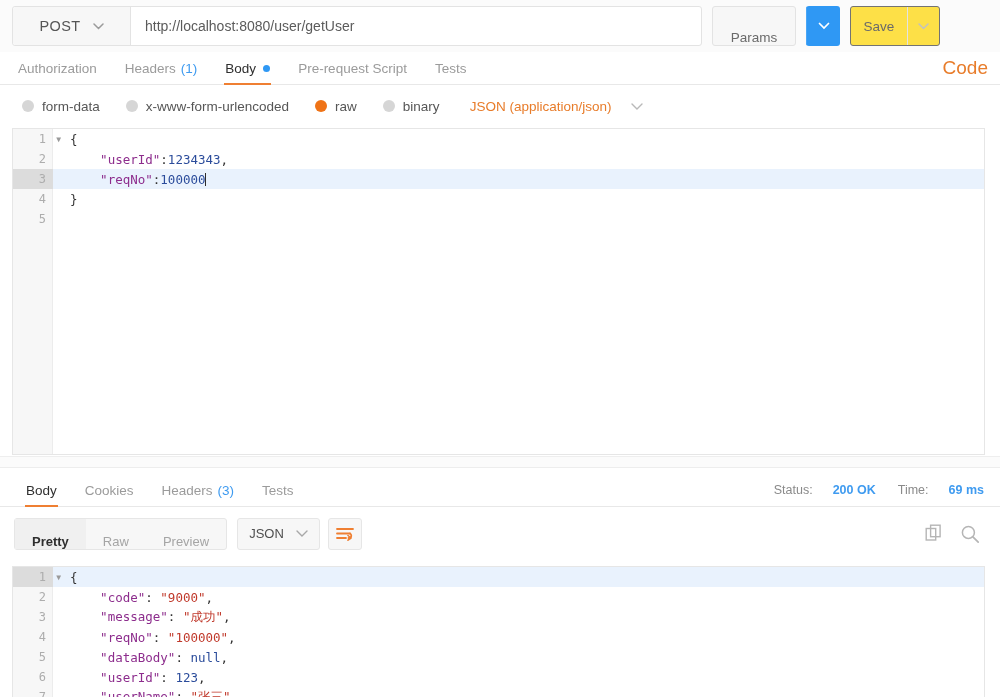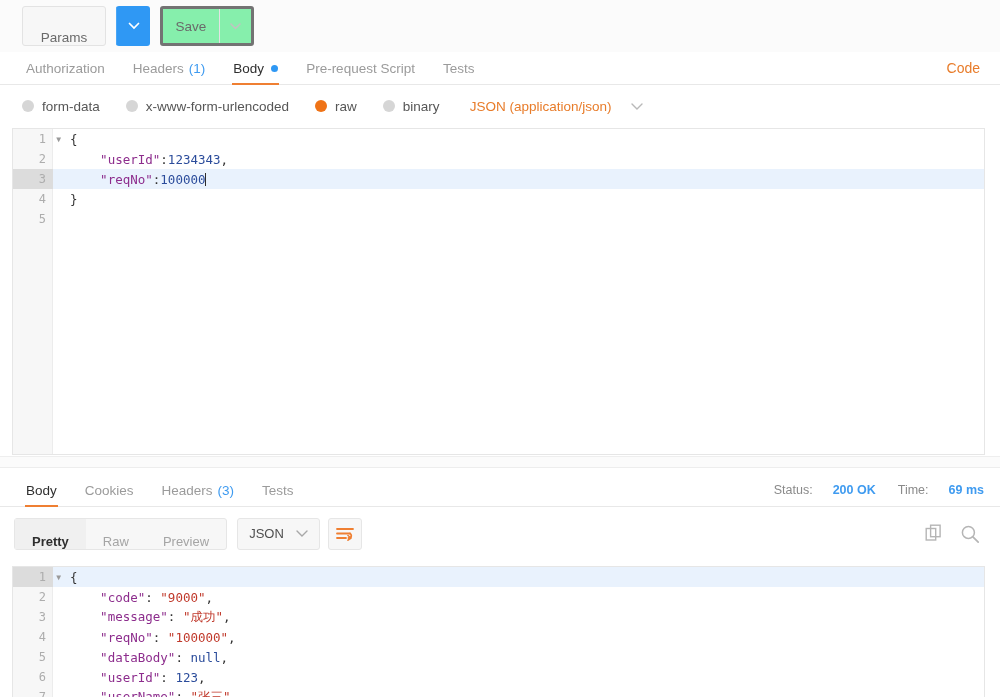--- a/index.html
+++ b/index.html
@@ -51,55 +51,55 @@
     min-width: 78px; display: flex; align-items: center; justify-content: center;
     cursor: pointer;
   }
   .send-caret {
     background: #2f98f4; width: 34px;
     display: flex; align-items: center; justify-content: center;
     border-left: 1px solid #4aa6f6; cursor: pointer;
   }
   .save-group {
     display: flex; align-items: stretch; height: 40px; margin-left: 10px;
-    border: 3px solid #737373; border-radius: 3px; background: #86efac;
+    border: 1px solid #737373; border-radius: 3px; background: #fde047;
     overflow: hidden;
   }
   .save-btn {
     min-width: 56px; display: flex; align-items: center; justify-content: center;
     font-size: 13.5px; color: #6a6a6a; cursor: pointer;
   }
   .save-caret {
     width: 32px; border-left: 1px solid #e3e3e3;
     display: flex; align-items: center; justify-content: center; cursor: pointer;
   }
 
   
   .req-tabs {
     position: absolute; left: 0; top: 52px; width: 1000px; height: 33px;
     border-bottom: 1px solid #e8e8e8; background: #fff;
-    display: flex; align-items: flex-end; padding: 0 12px;
+    display: flex; align-items: flex-end; padding: 0 4px;
   }
   .tab {
     position: relative; height: 32px; padding: 0 14px;
     display: flex; align-items: center; gap: 5px;
     font-size: 13.5px; color: #9b9b9b; cursor: pointer; white-space: nowrap;
   }
   .tab.active { color: #2f2f2f; font-weight: normal; }
   .tab.active::after {
     content: ""; position: absolute; left: 13px; right: 13px; bottom: -1px;
     height: 2.5px; background: #ef7f32;
   }
   .tab .count { color: #3f9bf0; }
   .tab .dot {
     width: 7px; height: 7px; border-radius: 50%; background: #2f98f4;
     display: inline-block; margin-left: 2px;
   }
   .code-link {
-    margin-left: auto; font-size: 14px; color: #e87c2a;
+    margin-left: auto; font-size: 19px; color: #e87c2a;
     padding: 0 8px 0 0; height: 32px; display: flex; align-items: center;
     cursor: pointer;
   }
 
   
   .bodytype-row {
     position: absolute; left: 0; top: 85px; width: 815px; height: 42px;
     background: #fff; display: flex; align-items: center; padding: 0 22px;
   }
   .radio-item {
@@ -212,20 +212,29 @@
     background: #fff; overflow: hidden;
   }
   .cjk { font-family: "DejaVu Sans", sans-serif; }
 </style>
 </head>
 <body>
 
 <div class="app">
 
   <div class="urlbar">
+    <div class="method-url-group">
+      <div class="method-select">
+        <span>POST</span>
+        <svg width="11" height="7" viewBox="0 0 11 7">
+          <path d="M1 1 L5.5 5.5 L10 1" fill="none" stroke="#9b9b9b" stroke-width="1.5" stroke-linecap="round"></path>
+        </svg>
+      </div>
+      <input class="url-input" type="text" value="http://localhost:8080/user/getUser" style="">
+    </div>
 
     <div class="params-btn">
       <span>Params</span>
     </div>
 
     <div class="send-group">
       <div class="send-caret">
         <svg width="12" height="8" viewBox="0 0 12 8">
           <path d="M1.5 1.5 L6 6 L10.5 1.5" fill="none" stroke="#ffffff" stroke-width="1.7" stroke-linecap="round"></path>
         </svg>

